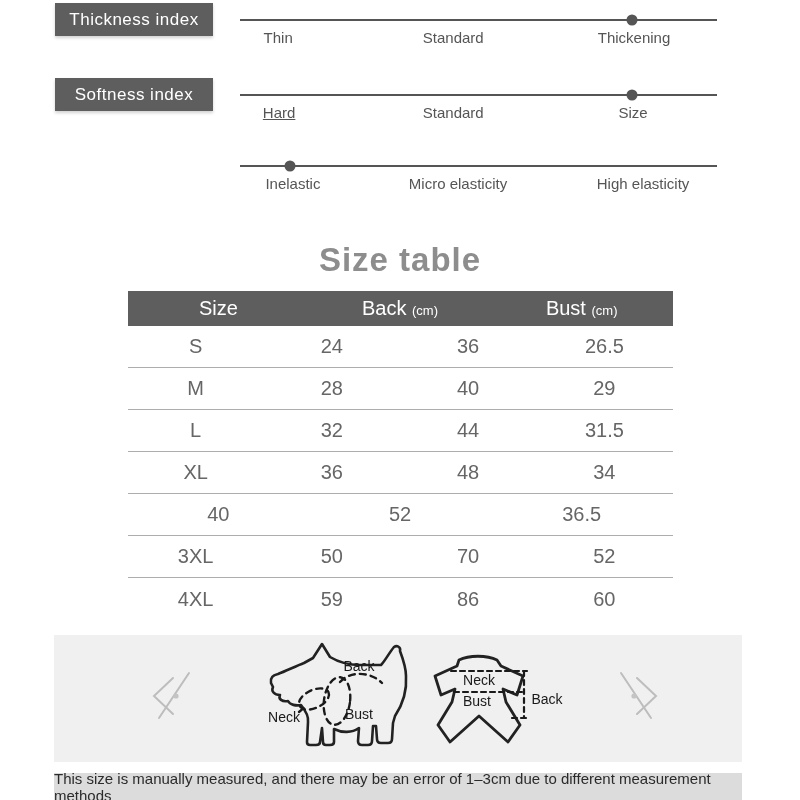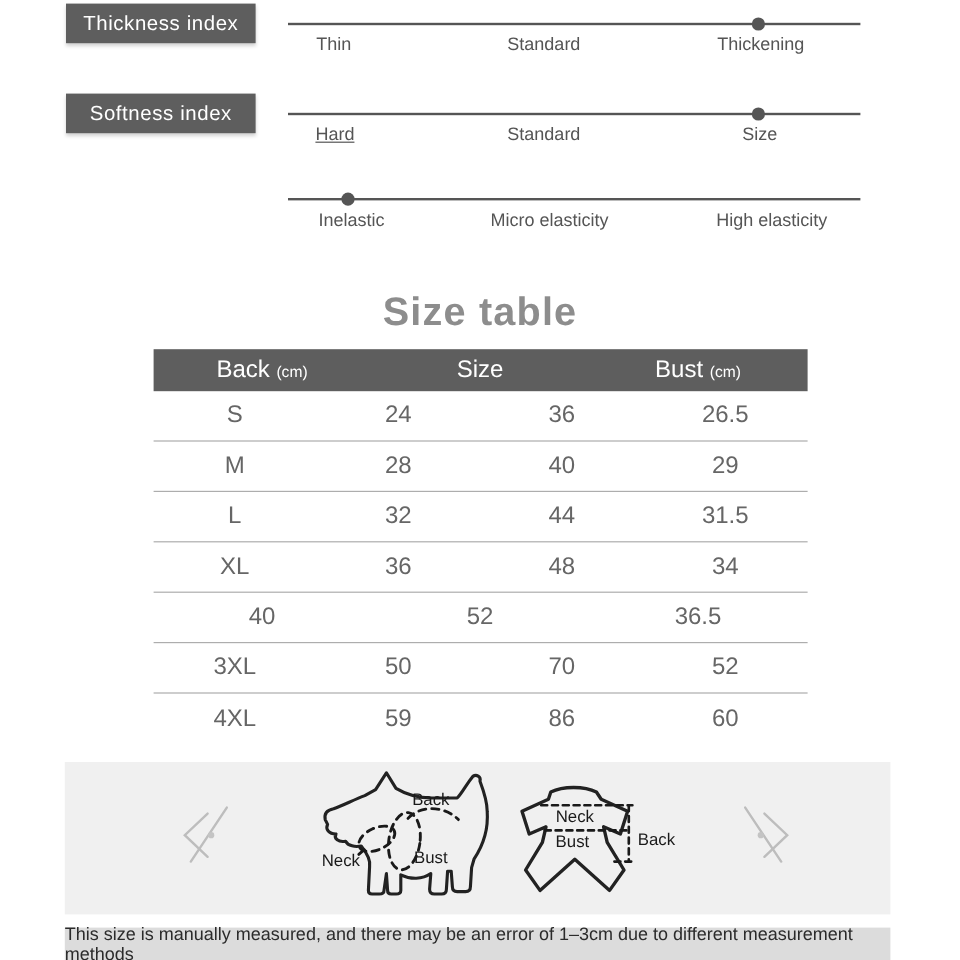--- a/index.html
+++ b/index.html
@@ -102,22 +102,22 @@
         <span class="scale-opt" style="left: 11.1%;">Inelastic</span>
         <span class="scale-opt" style="left: 45.7%;">Micro elasticity</span>
         <span class="scale-opt" style="left: 84.5%;">High elasticity</span>
       </div>
     </div>
   </section>
 
 <h2 class="size-title">Size table</h2>
 <div class="size-table">
   <div class="size-thead" id="thead">
+      <div class="th"><span>Size</span></div>
       <div class="th"><span>Back</span> <span class="unit">(cm)</span></div>
-      <div class="th"><span>Size</span></div>
       <div class="th"><span>Bust</span> <span class="unit">(cm)</span></div>
     </div>
   <div id="tbody">
       <div class="tr">
         <div class="td">S</div>
         <div class="td">24</div>
         <div class="td">36</div>
         <div class="td">26.5</div>
       </div>
       <div class="tr">

